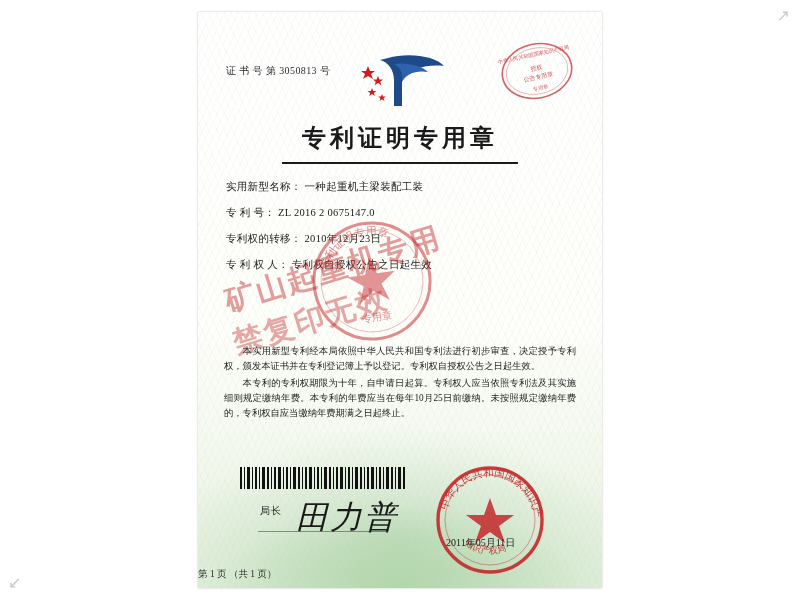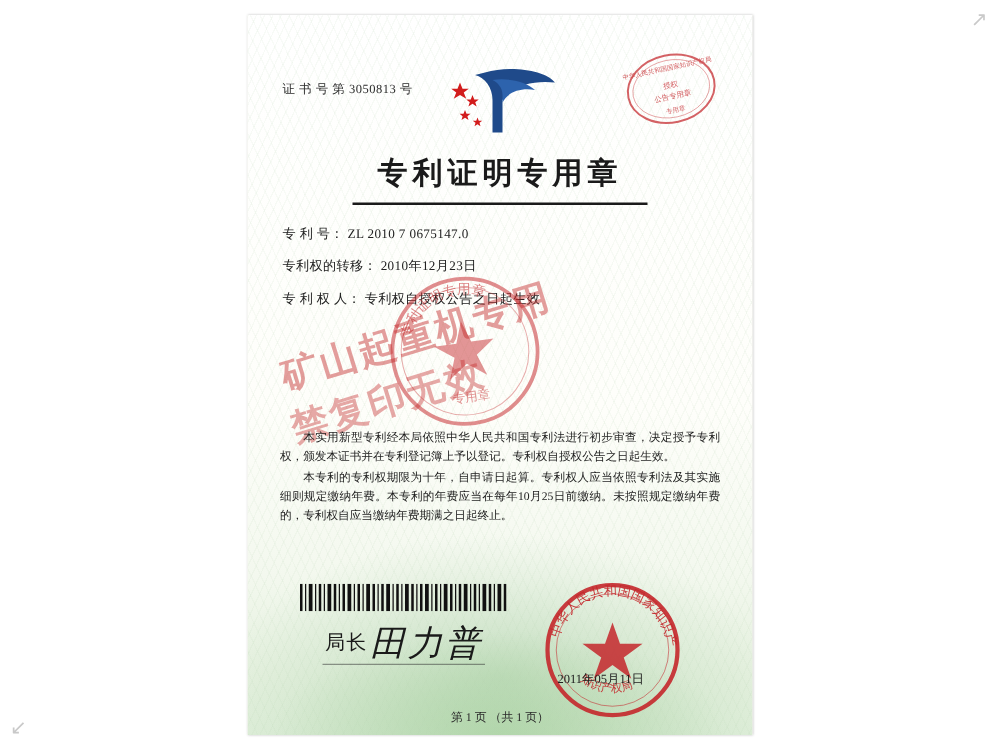--- a/index.html
+++ b/index.html
@@ -180,29 +180,29 @@
     top: 455px;
     width: 168px;
     height: 22px;
   }
 
   
   .sig-label {
     position: absolute;
     left: 62px;
     top: 492px;
-    font-size: 16px;
+    font-size: 10px;
     color: #1a1a1a;
     letter-spacing: 1px;
   }
   .sig-name {
     position: absolute;
     left: 98px;
     top: 484px;
-    font-size: 28px;
+    font-size: 32px;
     color: #1a1a1a;
     font-family: "DejaVu Serif", serif;
     font-style: italic;
     letter-spacing: 2px;
   }
   .sig-underline {
     position: absolute;
     left: 60px;
     top: 519px;
     width: 130px;
@@ -224,21 +224,20 @@
     left: 248px;
     top: 524px;
     font-size: 10px;
     color: #202020;
   }
 
   .footer-page {
     position: absolute;
     left: 0; right: 0;
     top: 556px;
-    text-align: center;
     font-size: 9.5px;
     color: #2a2a2a;
   }
 
   
   .corner {
     position: absolute;
     font-size: 16px;
     color: #c9c9c9;
   }
@@ -285,22 +284,26 @@
             <text x="39" y="50" font-size="5.2" fill="#c4272b" text-anchor="middle" font-family="DejaVu Sans, sans-serif" opacity="0.85">专用章</text>
           </g>
         </svg>
       </div>
 
       <div class="main-title">专利证明专用章</div>
       <div class="title-rule"></div>
 
       <div class="fields">
         <div class="field">
+          <span class="k">实用新型名称：</span>
+          <span class="v">一种起重机主梁装配工装</span>
+        </div>
+        <div class="field">
           <span class="k">专 利 号：</span>
-          <span class="v">ZL 2010 7 0675147.0</span>
+          <span class="v">ZL 2016 2 0675147.0</span>
         </div>
         <div class="field">
           <span class="k">专利权的转移：</span>
           <span class="v">2010年12月23日</span>
         </div>
         <div class="field">
           <span class="k">专 利 权 人：</span>
           <span class="v">专利权自授权公告之日起生效</span>
         </div>
       </div>

